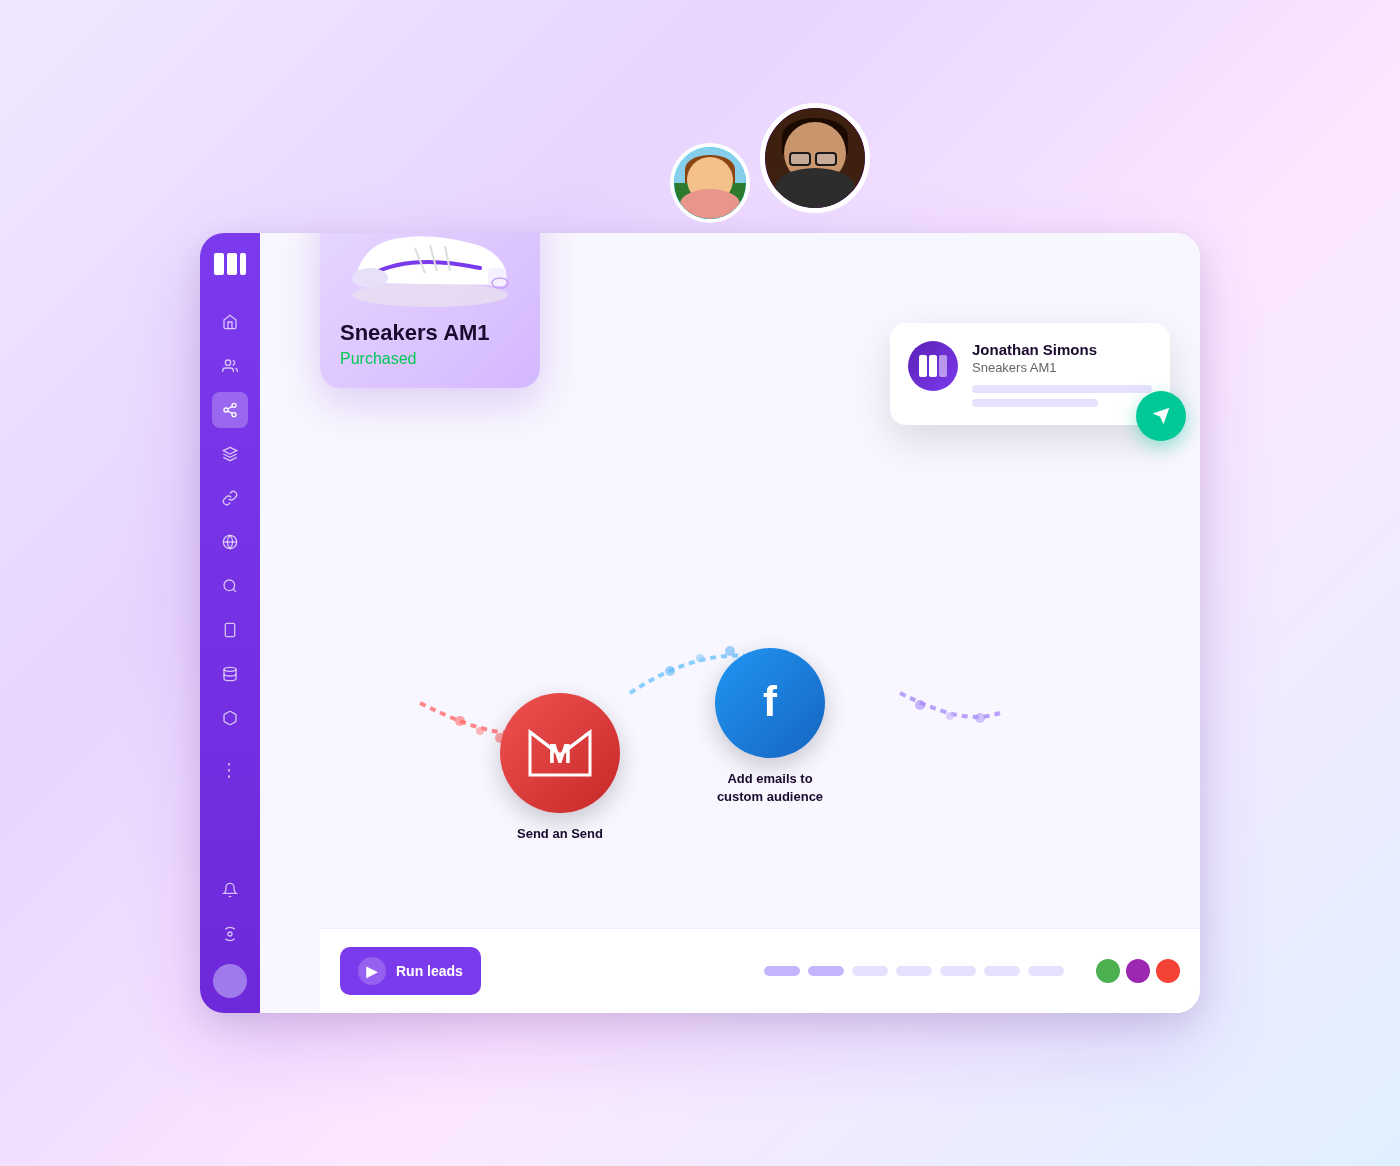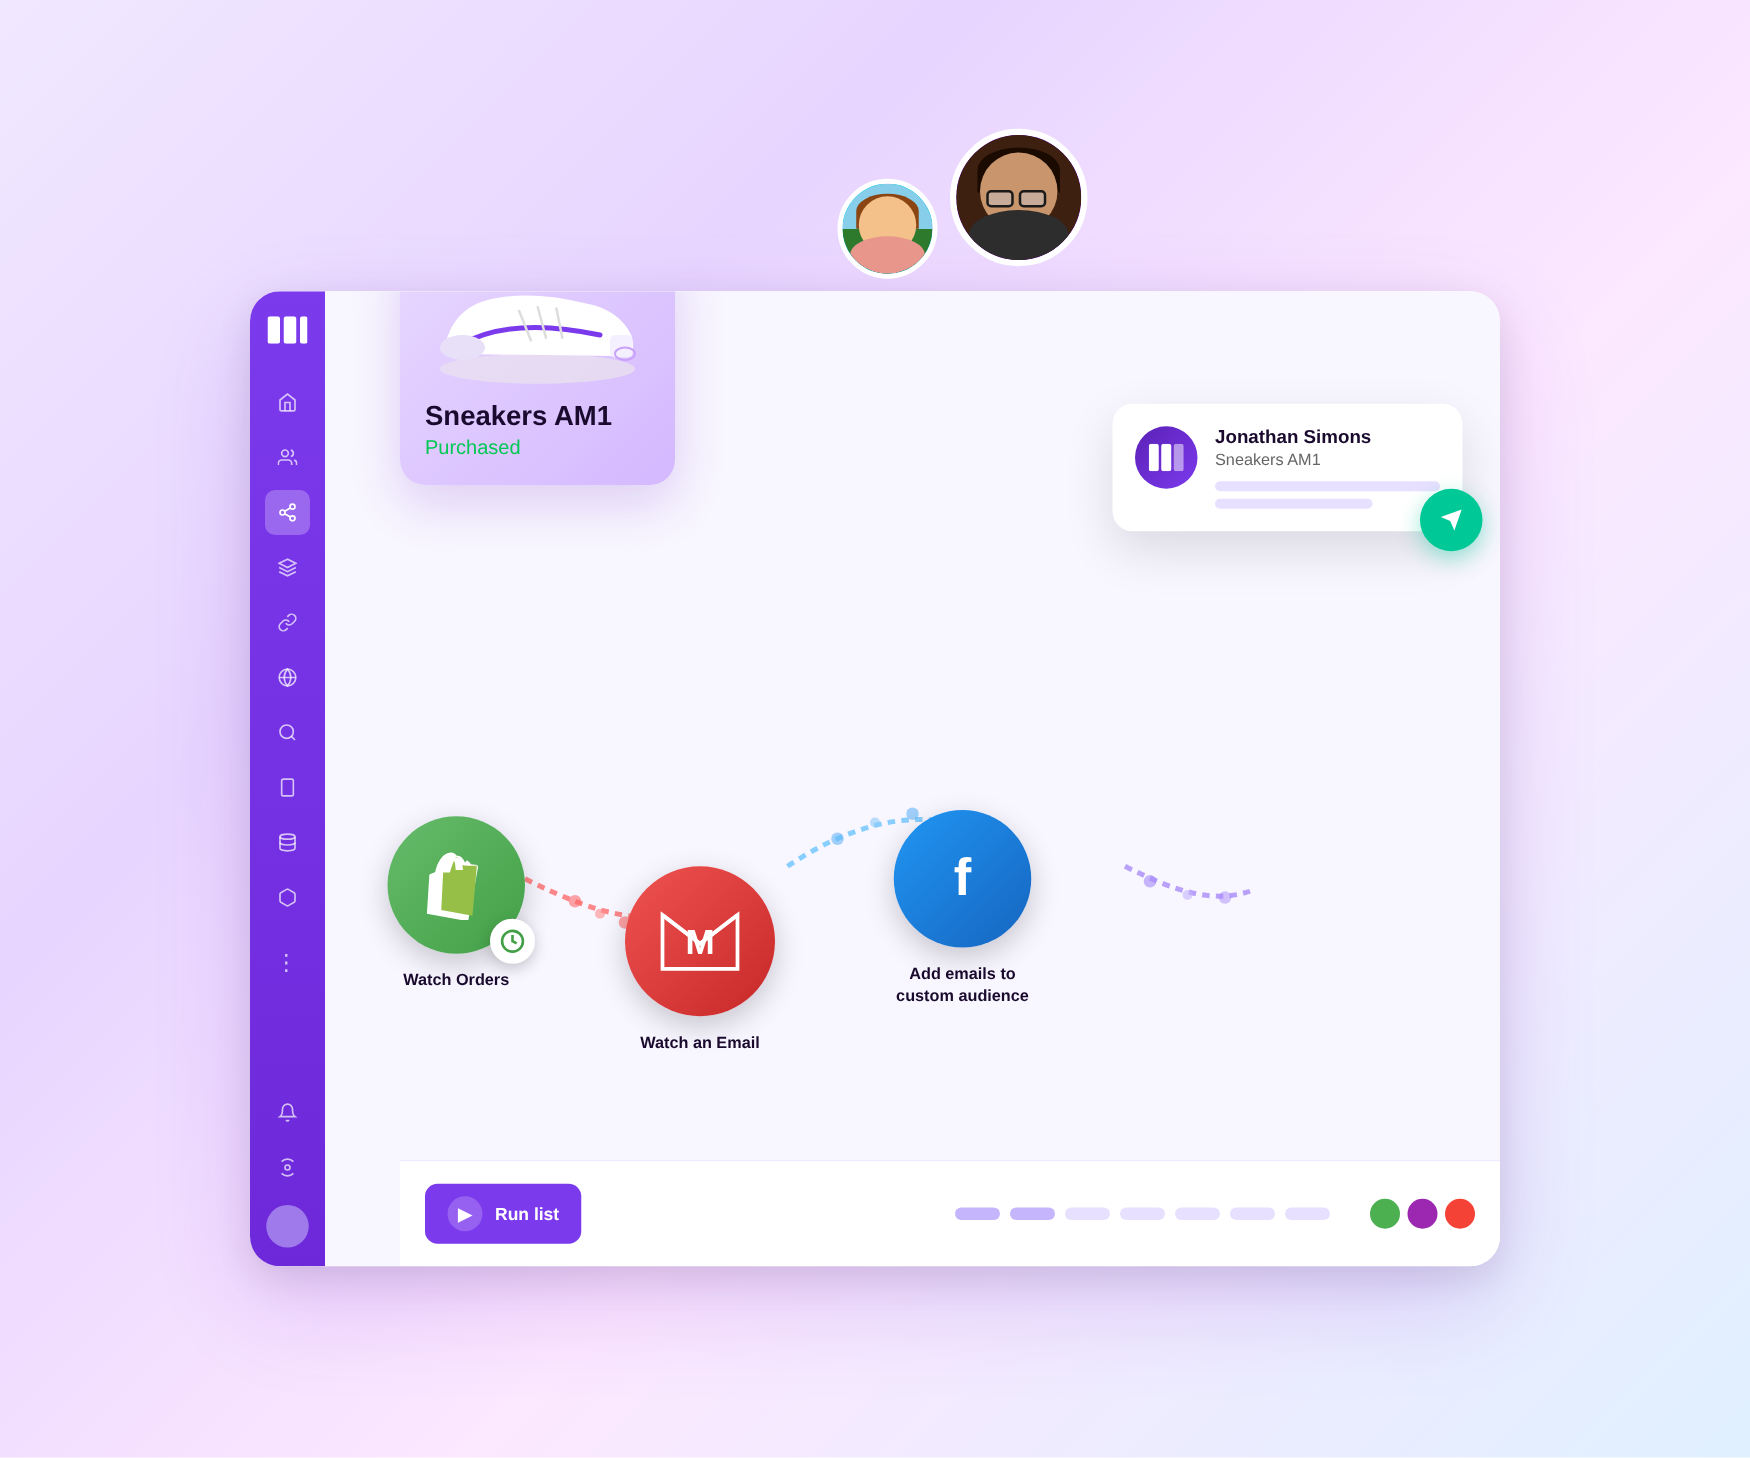--- a/index.html
+++ b/index.html
@@ -642,69 +642,51 @@
         <div class="send-btn">
           <svg width="20" height="20" viewBox="0 0 24 24" fill="white">
               <path d="M22 2L11 13"></path>
               <path d="M22 2L15 22 11 13 2 9l20-7z" stroke="white" stroke-width="0" fill="white"></path>
             </svg>
         </div>
       </div>
 
       <div style="position: absolute; bottom: 90px; left: 20px; right: 10px; height: 280px; z-index: 15;">
 
-        <div class="flow-node node-watch" style="position:absolute; left: 30px; top: 10px;">
-          <div class="node-circle" style="width:110px;height:110px;background:linear-gradient(135deg,#66bb6a,#43a047); position:relative;">
-
-            <svg width="55" height="55" viewBox="0 0 50 55">
-              <path d="M42 12.5s-.2-1.2-1.2-1.5c-.9-.3-4-0.4-4-0.4s-2.8-2.8-3.1-3c-.3-.3-.8-.2-.8-.2L31.5 9s-1.8-5.5-6.2-5.5c-.1 0-.2 0-.3 0C23.5 2 22 1 20.7 1c-8 0-11.8 10-13 15.5L3 18.5 1 50l33 6L42 12.5z" fill="white"></path>
-              <path d="M33.5 11.5c0 0-3.2-.4-5.5-.4-.2-2.5-1-6.5-4-6.5C22 9 20 14.5 19.5 17h-5.5l-1.5 30 25 4.5 3.5-40z" fill="#96bf48"></path>
-              <path d="M24 5c-0.8 0-1.5 0.3-2.1 0.9C23.5 8 24 12 24 15h6c-.5-5-2-10-6-10z" fill="white"></path>
-            </svg>
-
-            <div class="shopify-inner" style="width:36px;height:36px;bottom:-8px;right:-8px;border:2px solid white;">
-              <svg width="20" height="20" viewBox="0 0 24 24" fill="none" stroke="#43a047" stroke-width="2.5">
-                <circle cx="12" cy="12" r="10"></circle>
-                <polyline points="12 6 12 12 16 14"></polyline>
-              </svg>
-            </div>
-          </div>
-          <div class="node-label">Watch Orders</div>
-        </div>
 
         <div class="flow-node" style="position:absolute; left: 220px; top: 50px;">
           <div class="node-circle" style="width:120px;height:120px;background:linear-gradient(135deg,#ef5350,#c62828);">
 
             <svg width="70" height="52" viewBox="0 0 70 52">
               <path d="M 5 5 L 35 28 L 65 5 L 65 48 L 5 48 Z" fill="none" stroke="white" stroke-width="3"></path>
               <path d="M 5 5 L 35 28 L 65 5" fill="none" stroke="white" stroke-width="3"></path>
               <text x="35" y="36" text-anchor="middle" fill="white" font-size="28" font-weight="bold" font-family="Arial">M</text>
             </svg>
           </div>
-          <div class="node-label">Watch an Email</div>
+          <div class="node-label">Send an Send</div>
         </div>
 
         <div class="flow-node" style="position:absolute; left: 430px; top: 5px;">
           <div class="node-circle" style="width:110px;height:110px;background:linear-gradient(135deg,#2196f3,#1565c0);">
             <svg width="50" height="50" viewBox="0 0 50 50">
               <text x="25" y="38" text-anchor="middle" fill="white" font-size="42" font-weight="bold" font-family="Arial, sans-serif">f</text>
             </svg>
           </div>
           <div class="node-label" style="max-width:120px;">Add emails to custom audience</div>
         </div>
 
 
       </div>
 
       <div class="bottom-bar">
         <div class="run-btn">
           <div class="run-btn-icon">
             <span>▶</span>
           </div>
-          <span>Run list</span>
+          <span>Run leads</span>
         </div>
 
         <div class="pagination">
           <div class="page-dot filled"></div>
           <div class="page-dot filled"></div>
           <div class="page-dot empty"></div>
           <div class="page-dot empty"></div>
           <div class="page-dot empty"></div>
           <div class="page-dot empty"></div>
           <div class="page-dot empty"></div>

